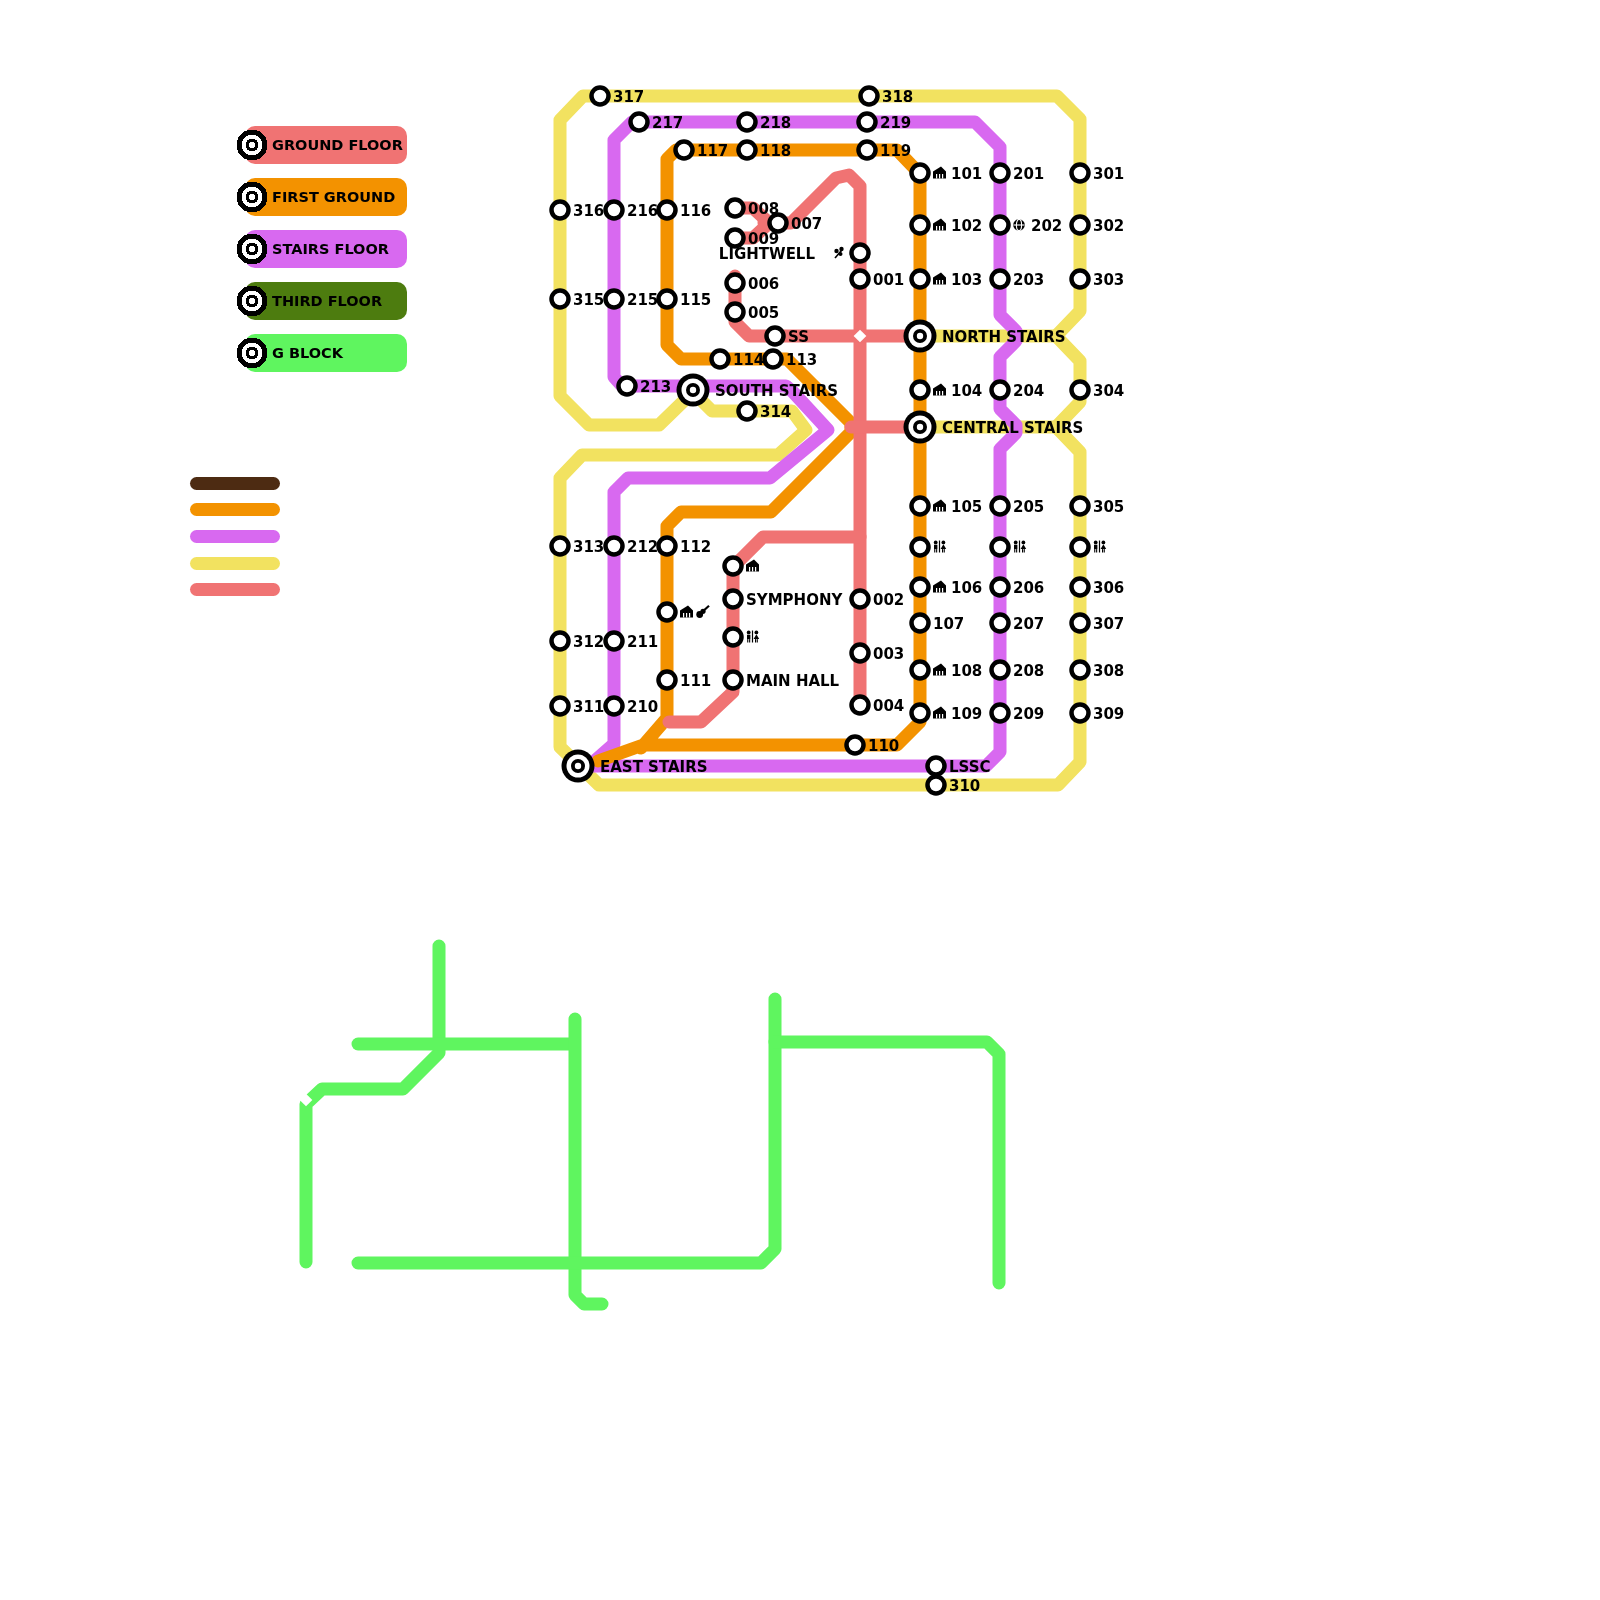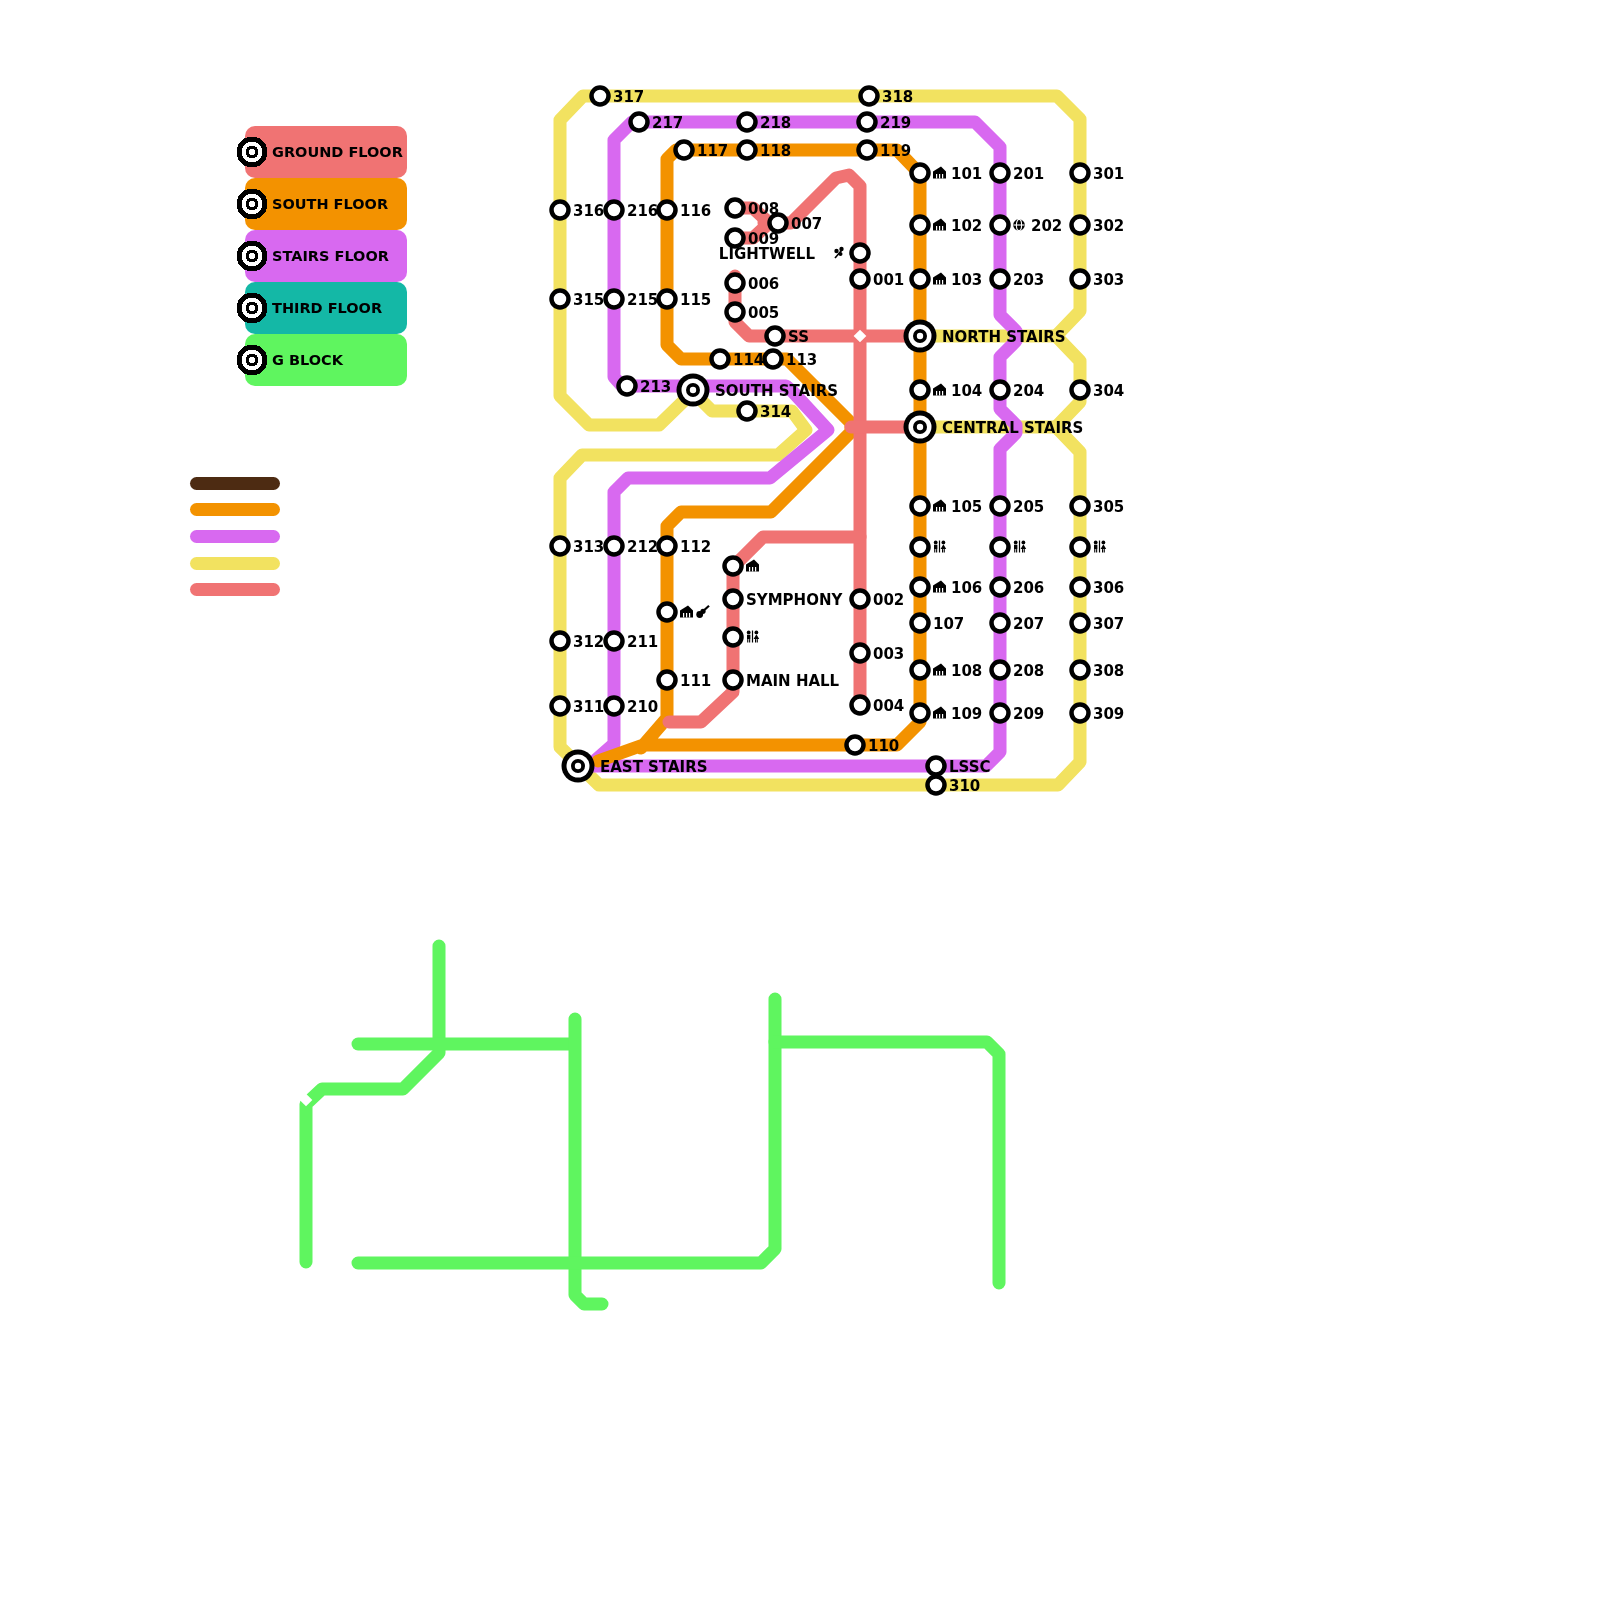--- a/index.html
+++ b/index.html
@@ -1,46 +1,46 @@
 <!DOCTYPE html>
 <html><head>
 <meta charset="utf-8">
 <style>
   html,body{margin:0;padding:0;background:#ffffff;}
   .canvas{position:relative;width:1600px;height:1600px;background:#ffffff;overflow:hidden;
           font-family:"DejaVu Sans","Liberation Sans",sans-serif;}
   #map-svg{position:absolute;left:0;top:0;}
   .legend{position:absolute;left:0;top:0;}
-  .pill{position:absolute;left:245px;width:162px;height:52px;border-radius:10px;
+  .pill{position:absolute;left:245px;width:162px;height:38px;border-radius:10px;
         display:flex;align-items:center;}
   .pill .bullseye{width:32px;height:32px;margin-left:-9px;flex:0 0 auto;border-radius:50%;
         background:radial-gradient(circle,#fff 0 3px,#000 3px 6.5px,#fff 6.5px 10.5px,#000 10.5px 15.5px,transparent 15.5px);}
   .pill .pill-label{font-weight:bold;font-size:14.5px;color:#000;margin-left:4px;letter-spacing:0;}
   .bar{position:absolute;left:190px;width:90px;height:13px;border-radius:7px;}
   svg text{font-family:"DejaVu Sans","Liberation Sans",sans-serif;font-weight:bold;fill:#000;}
 </style>
 </head>
 <body>
 
 <div class="canvas">
 
   <div class="legend">
     <div class="pill" id="pill-0" style="background: rgb(240, 115, 115); top: 126px;">
       <span class="bullseye"></span>
       <span class="pill-label">GROUND FLOOR</span>
     </div>
     <div class="pill" id="pill-1" style="background: rgb(243, 146, 0); top: 178px;">
       <span class="bullseye"></span>
-      <span class="pill-label">SOUTH FLOOR</span>
+      <span class="pill-label">FIRST GROUND</span>
     </div>
     <div class="pill" id="pill-2" style="background: rgb(216, 105, 240); top: 230px;">
       <span class="bullseye"></span>
       <span class="pill-label">STAIRS FLOOR</span>
     </div>
-    <div class="pill" id="pill-3" style="background: #14b8a6; top: 282px;">
+    <div class="pill" id="pill-3" style="background: #4d7c0f; top: 282px;">
       <span class="bullseye"></span>
       <span class="pill-label">THIRD FLOOR</span>
     </div>
     <div class="pill" id="pill-4" style="background: rgb(95, 245, 95); top: 334px; text-align: center;">
       <span class="bullseye"></span>
       <span class="pill-label">G BLOCK</span>
     </div>
     <div class="bar" id="bar-0" style="background: rgb(77, 43, 18); top: 477px;"></div>
     <div class="bar" id="bar-1" style="background: rgb(243, 146, 0); top: 503px;"></div>
     <div class="bar" id="bar-2" style="background: rgb(216, 105, 240); top: 530px;"></div>

